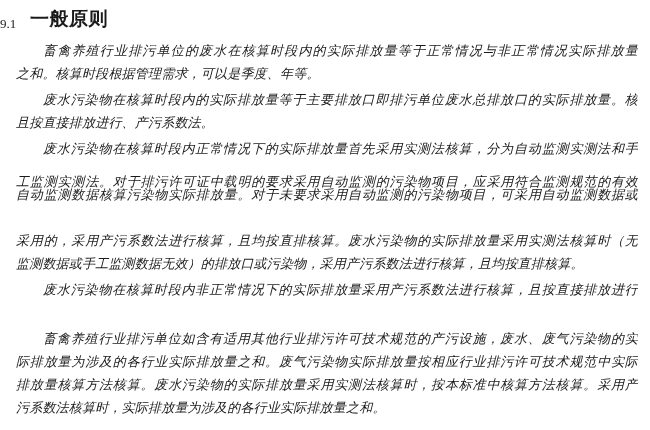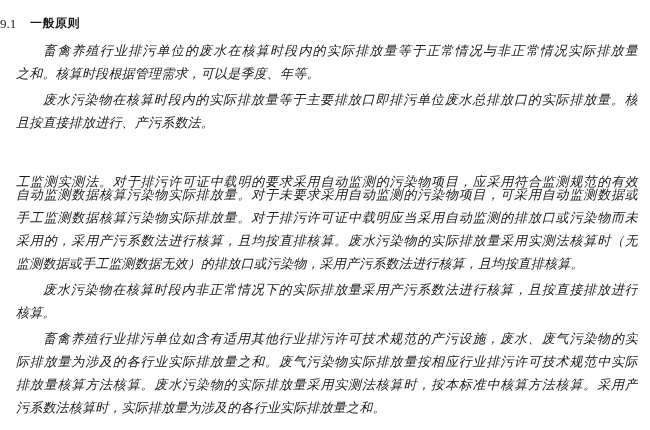--- a/index.html
+++ b/index.html
@@ -32,21 +32,21 @@
       font-size: 13.5px;
     }
     .heading .num {
       font-family: "Liberation Serif", serif;
       font-size: 13px;
       width: 30px;
     }
     .heading .title {
       font-family: "DejaVu Sans", sans-serif;
       font-weight: bold;
-      font-size: 12px;
+      font-size: 19px;
       letter-spacing: 0.5px;
     }
     .line {
       position: absolute;
       left: 16px;
       width: 622px;
       height: 22px;
       line-height: 22px;
       font-size: 13px;
       white-space: nowrap;
@@ -68,27 +68,26 @@
     <span class="num">9.1</span>
     <span class="title">一般原则</span>
   </div>
 
   <div class="line indent" style="top:40px;">畜禽养殖行业排污单位的废水在核算时段内的实际排放量等于正常情况与非正常情况实际排放量</div>
   <div class="line last" style="top:63px;">之和。核算时段根据管理需求，可以是季度、年等。</div>
 
   <div class="line indent" style="top:89px;">废水污染物在核算时段内的实际排放量等于主要排放口即排污单位废水总排放口的实际排放量。核</div>
   <div class="line last" style="top:112px;">且按直接排放进行、产污系数法。</div>
 
+  <div class="line indent" style="top:138px;">废水污染物在核算时段内正常情况下的实际排放量首先采用实测法核算，分为自动监测实测法和手</div>
   <div class="line" style="top:171px;">工监测实测法。对于排污许可证中载明的要求采用自动监测的污染物项目，应采用符合监测规范的有效</div>
   <div class="line" style="top:184px;">自动监测数据核算污染物实际排放量。对于未要求采用自动监测的污染物项目，可采用自动监测数据或</div>
-  <div class="line" style="top:207px;">手工监测数据核算污染物实际排放量。对于排污许可证中载明应当采用自动监测的排放口或污染物而未</div>
   <div class="line" style="top:230px;">采用的，采用产污系数法进行核算，且均按直排核算。废水污染物的实际排放量采用实测法核算时（无</div>
   <div class="line last" style="top:253px;">监测数据或手工监测数据无效）的排放口或污染物，采用产污系数法进行核算，且均按直排核算。</div>
 
   <div class="line indent" style="top:279px;">废水污染物在核算时段内非正常情况下的实际排放量采用产污系数法进行核算，且按直接排放进行</div>
-  <div class="line last" style="top:302px;">核算。</div>
 
   <div class="line indent" style="top:328px;">畜禽养殖行业排污单位如含有适用其他行业排污许可技术规范的产污设施，废水、废气污染物的实</div>
   <div class="line" style="top:351px;">际排放量为涉及的各行业实际排放量之和。废气污染物实际排放量按相应行业排污许可技术规范中实际</div>
   <div class="line" style="top:374px;">排放量核算方法核算。废水污染物的实际排放量采用实测法核算时，按本标准中核算方法核算。采用产</div>
   <div class="line last" style="top:397px;">污系数法核算时，实际排放量为涉及的各行业实际排放量之和。</div>
 
 </div>
 
 </body></html>

